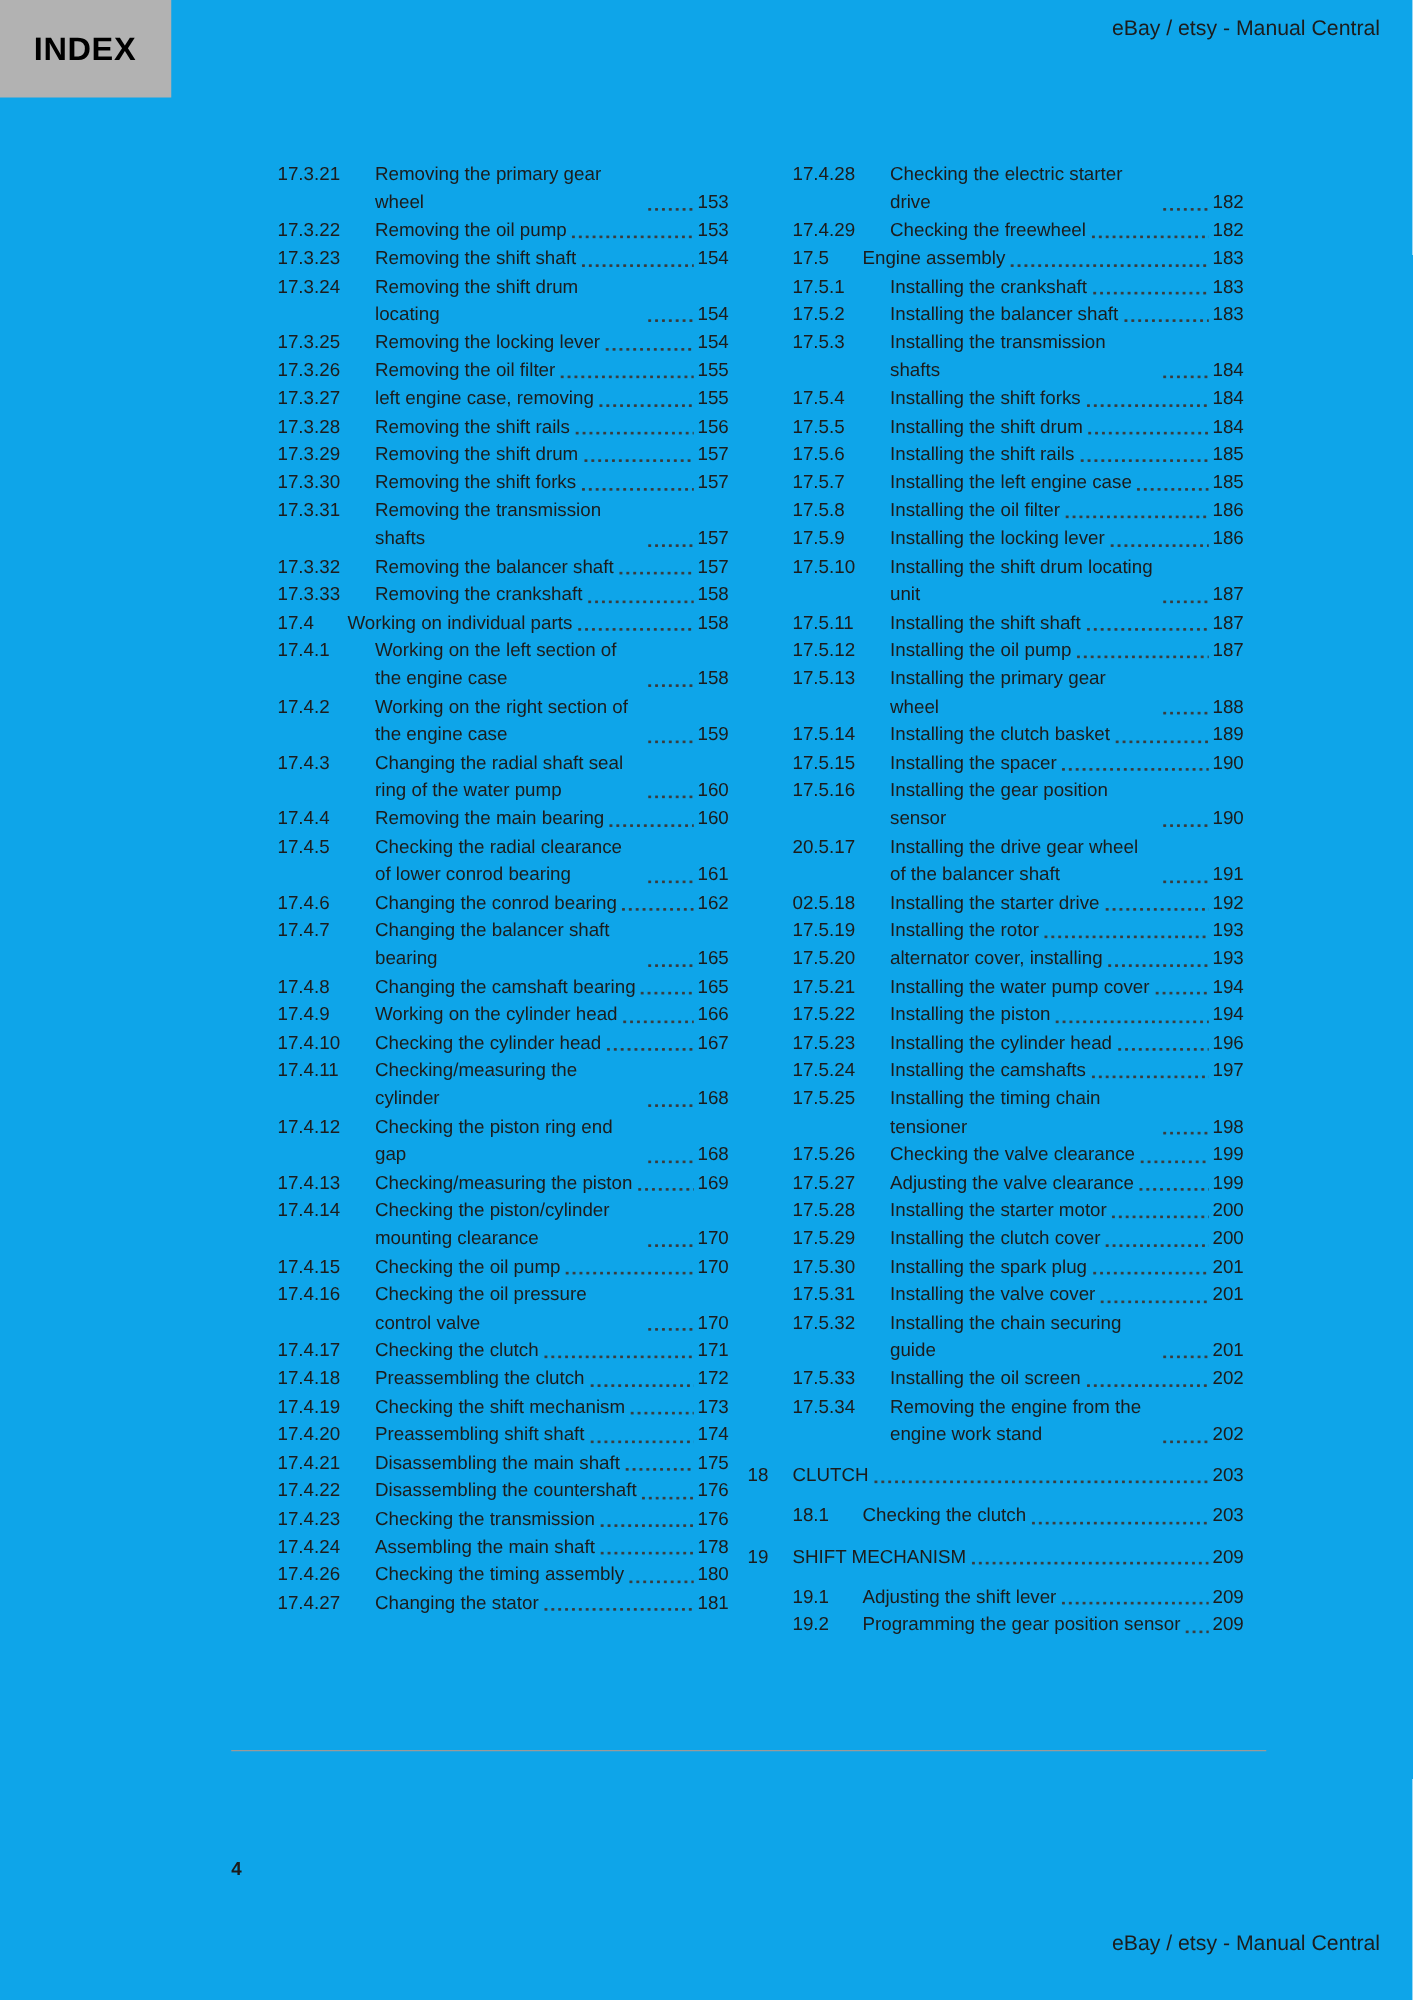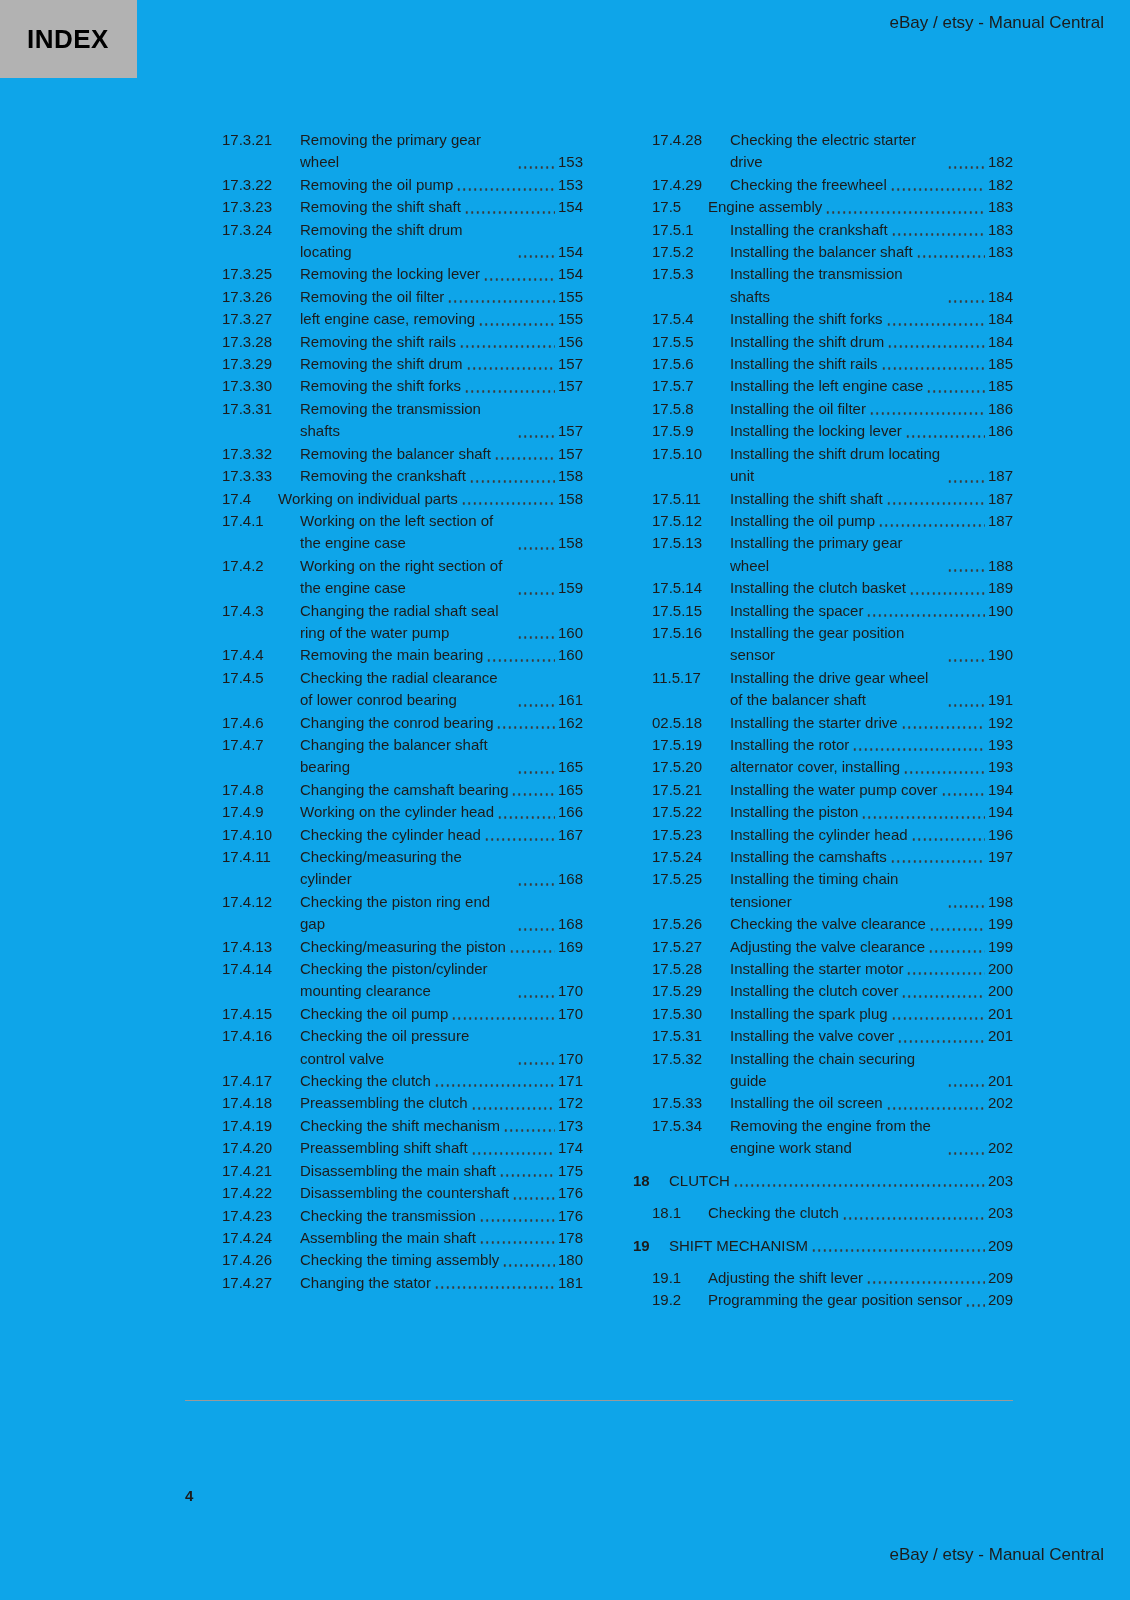--- a/index.html
+++ b/index.html
@@ -38,35 +38,35 @@
   }
   .header-title { top: 13px; }
   .footer-title { top: 1545px; }
 
   .toc-columns {
     position: absolute;
     top: 129px;
     left: 185px;
     width: 828px;
     display: flex;
-    column-gap: 32px;
+    column-gap: 14px;
   }
   .toc-col { width: 398px; }
 
   .toc-row {
     display: flex;
     align-items: stretch;
     font-size: 15px;
     line-height: 22.4px;
   }
   .toc-row .num { flex: none; white-space: nowrap; }
   .toc-row .title { flex: 0 1 auto; }
   .level-3 .num { margin-left: 37px; width: 78px; }
   .level-2 .num { margin-left: 37px; width: 56px; }
-  .level-1 .num { margin-left: 18px;    width: 36px; font-weight: bold; }
+  .level-1 .num { margin-left: 1px;    width: 36px; }
   .level-3 .title { max-width: 214px; }
   .level-1 { margin: 10px 0; }
 
   .leader {
     flex: 1 1 10px;
     min-width: 10px;
     align-self: flex-end;
     height: 5px;
     margin: 0 3px 4px 3px;
     background-image: radial-gradient(circle, #3a3a3a 1px, rgba(0,0,0,0) 1.4px);
@@ -461,21 +461,21 @@
           <span class="leader"></span>
           <span class="pg">190</span>
         </div>
         <div class="toc-row level-3">
           <span class="num">17.5.16</span>
           <span class="title">Installing the gear position sensor</span>
           <span class="leader"></span>
           <span class="pg">190</span>
         </div>
         <div class="toc-row level-3">
-          <span class="num">11.5.17</span>
+          <span class="num">20.5.17</span>
           <span class="title">Installing the drive gear wheel of the balancer shaft</span>
           <span class="leader"></span>
           <span class="pg">191</span>
         </div>
         <div class="toc-row level-3">
           <span class="num">02.5.18</span>
           <span class="title">Installing the starter drive</span>
           <span class="leader"></span>
           <span class="pg">192</span>
         </div>

